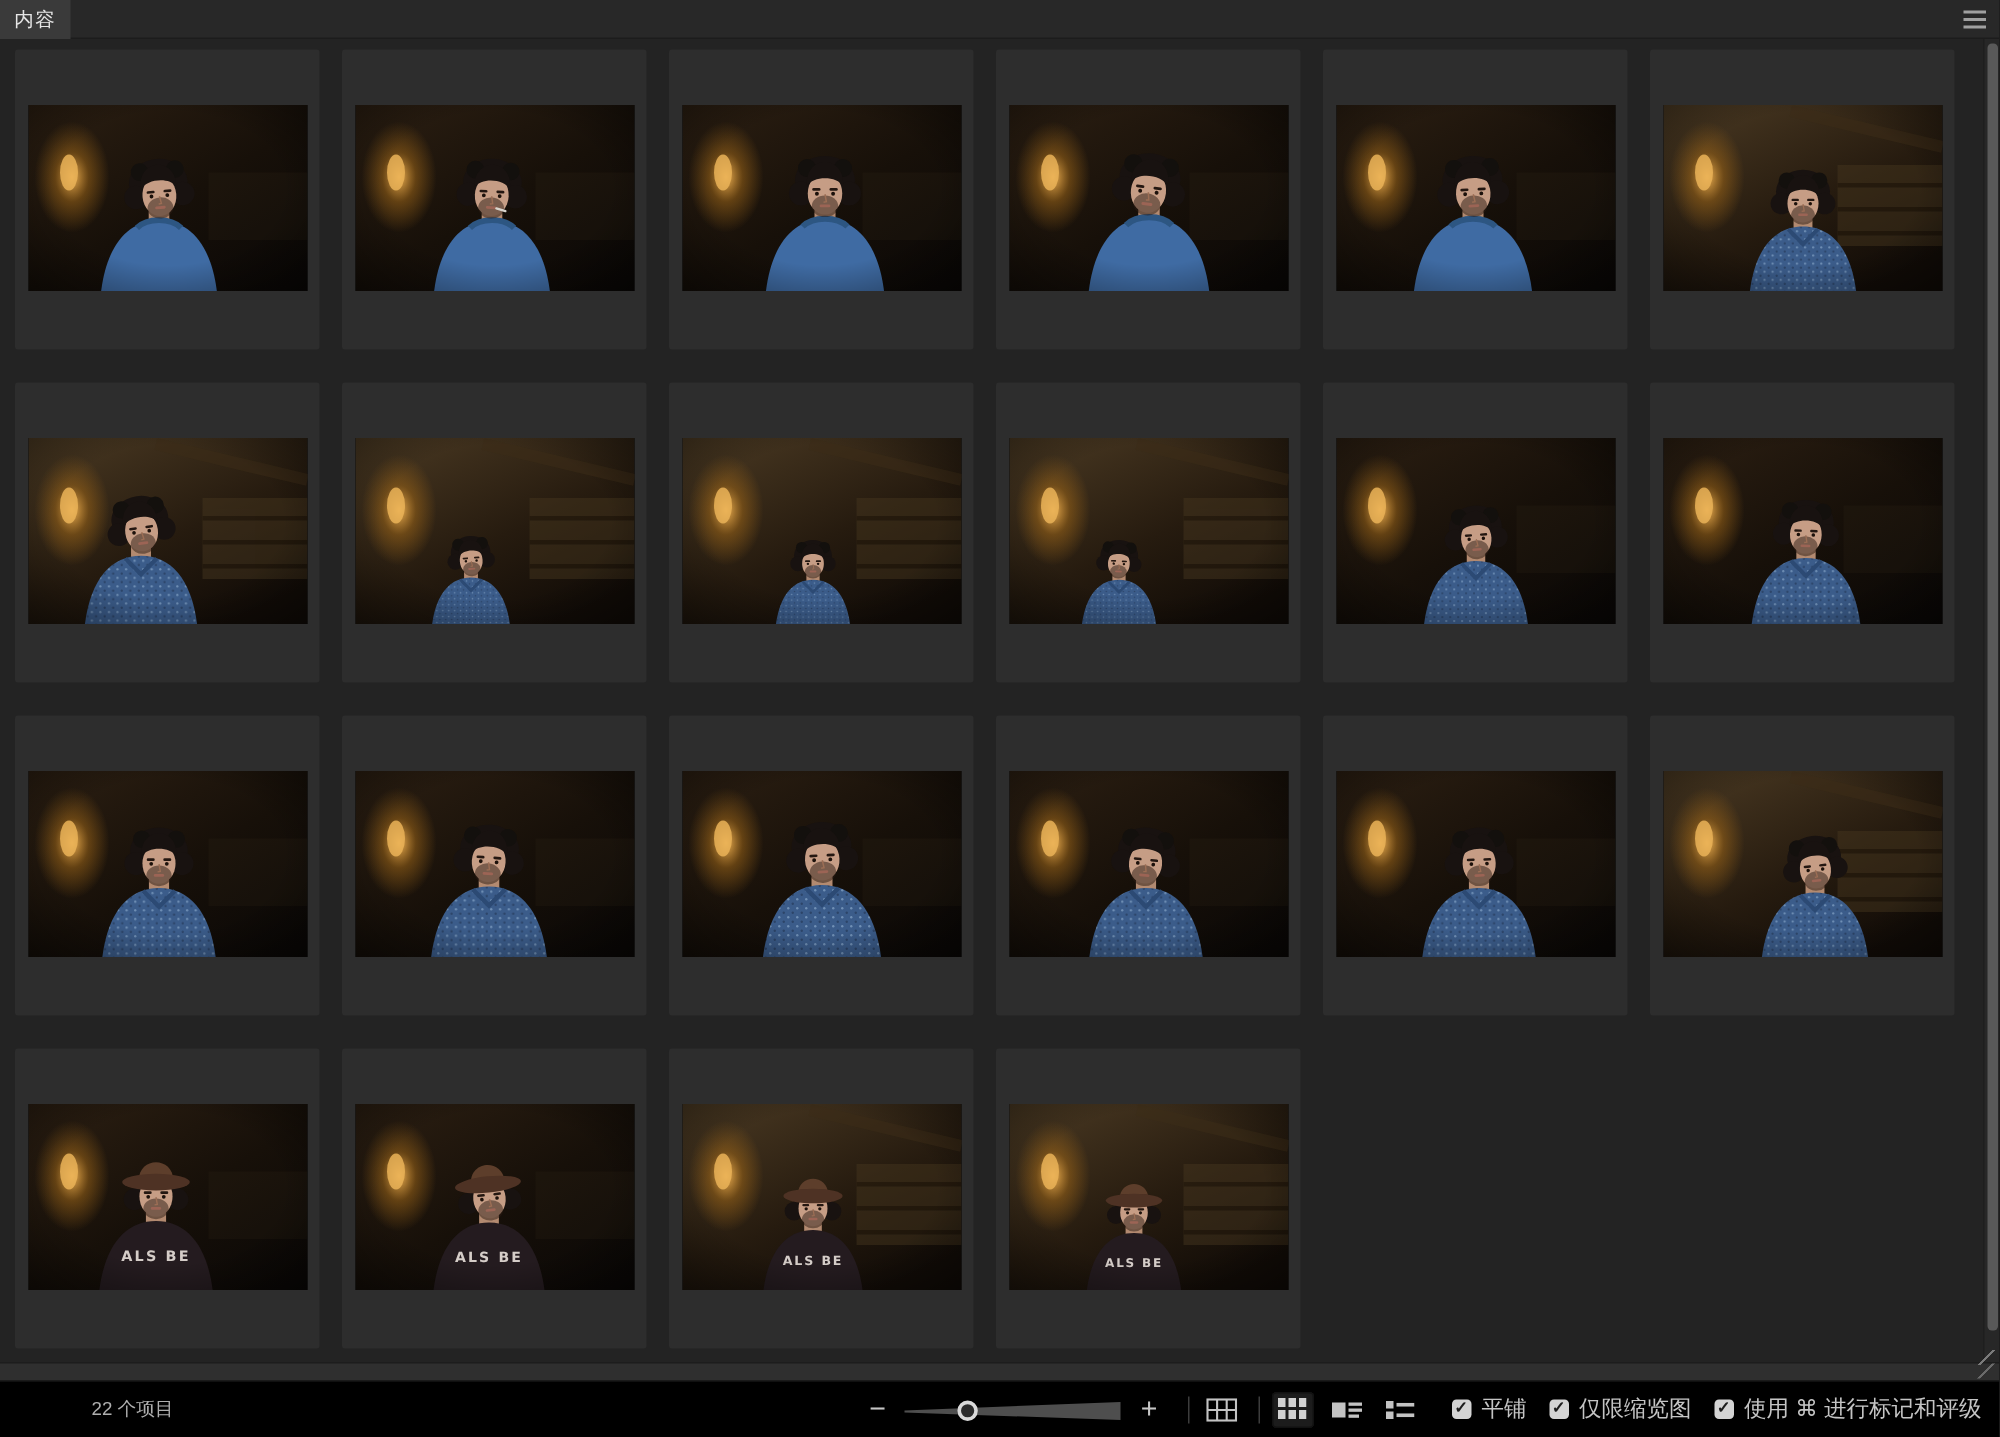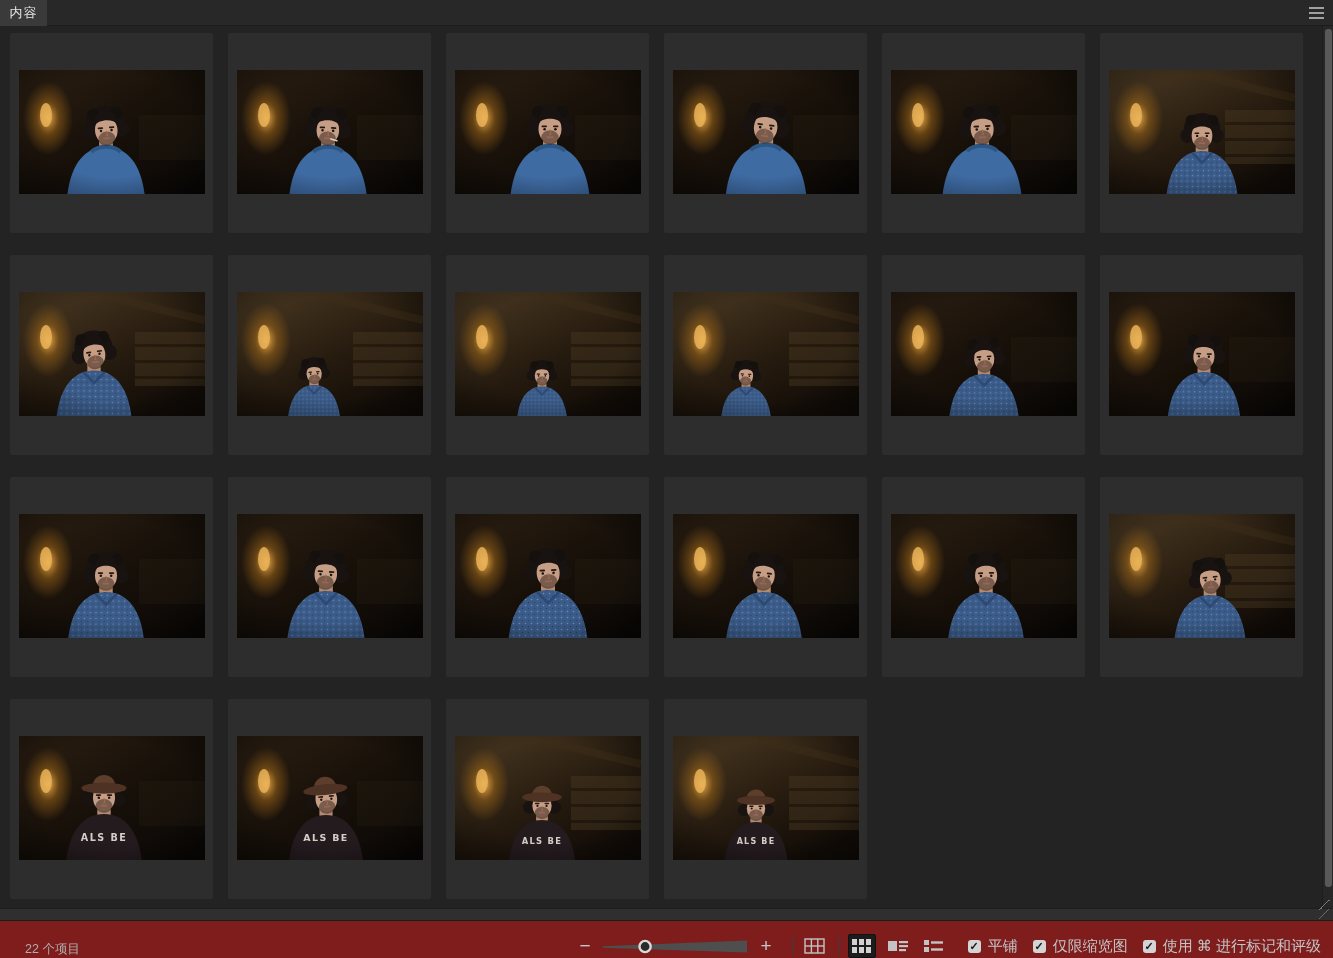--- a/index.html
+++ b/index.html
@@ -23,21 +23,21 @@
   .vscroll { position:absolute; top:0; right:0; width:11px; height:100%; background:#272727; border-left:1px solid #1e1e1e; }
   .vthumb { position:absolute; top:3px; left:2px; width:7px; height:calc(100% - 24px); background:#595959; border-radius:3px; }
 
   .hscroll { position:absolute; top:908px; left:0; right:0; height:13px; background:#2f2f2f; border-top:1px solid #1d1d1d; border-bottom:1px solid #1a1a1a; }
   .grip { position:absolute; right:1px; top:-9px; width:14px; height:20px;
           background:
             linear-gradient(135deg, transparent 42%, #7a7a7a 42%, #7a7a7a 50%, transparent 50%) 0 0/14px 10px no-repeat,
             linear-gradient(135deg, transparent 42%, #6a6a6a 42%, #6a6a6a 50%, transparent 50%) 0 9px/14px 10px no-repeat; }
 
   
-  .statusbar { position:absolute; top:921px; left:0; right:0; bottom:0; background:#7f1d1d; display:flex; align-items:flex-end; color:#b5b5b5; font-size:12.5px; }
+  .statusbar { position:absolute; top:921px; left:0; right:0; bottom:0; background:#000000; display:flex; align-items:center; color:#b5b5b5; font-size:12.5px;padding-left:36px; }
   .count { margin-left:25px; color:#aeaeae; }
   .tools { margin-left:auto; display:flex; align-items:center; padding-right:12px; }
   .zbtn { color:#c6c6c6; font-size:19px; line-height:14px; cursor:pointer; user-select:none; }
   .slider { margin-left:8px; cursor:pointer; }
   .zplus { margin-left:10px; }
   .vdiv { width:1px; height:18px; background:#3c3c3c; margin-left:20px; }
   .vbtn { width:28px; height:24px; margin-left:8px; display:flex; align-items:center; justify-content:center; border-radius:3px; cursor:pointer; }
   .vbtn.active { background:#1c1c1c; box-shadow:inset 0 0 0 1px #111; }
   .cbgroup { display:flex; align-items:center; margin-left:20px; cursor:pointer; }
   .cb { width:13px; height:13px; border-radius:3px; background:#d4d4d4; color:#1d1d1d; font-size:11px; font-weight:bold; line-height:13px; text-align:center; margin-right:7px; }

